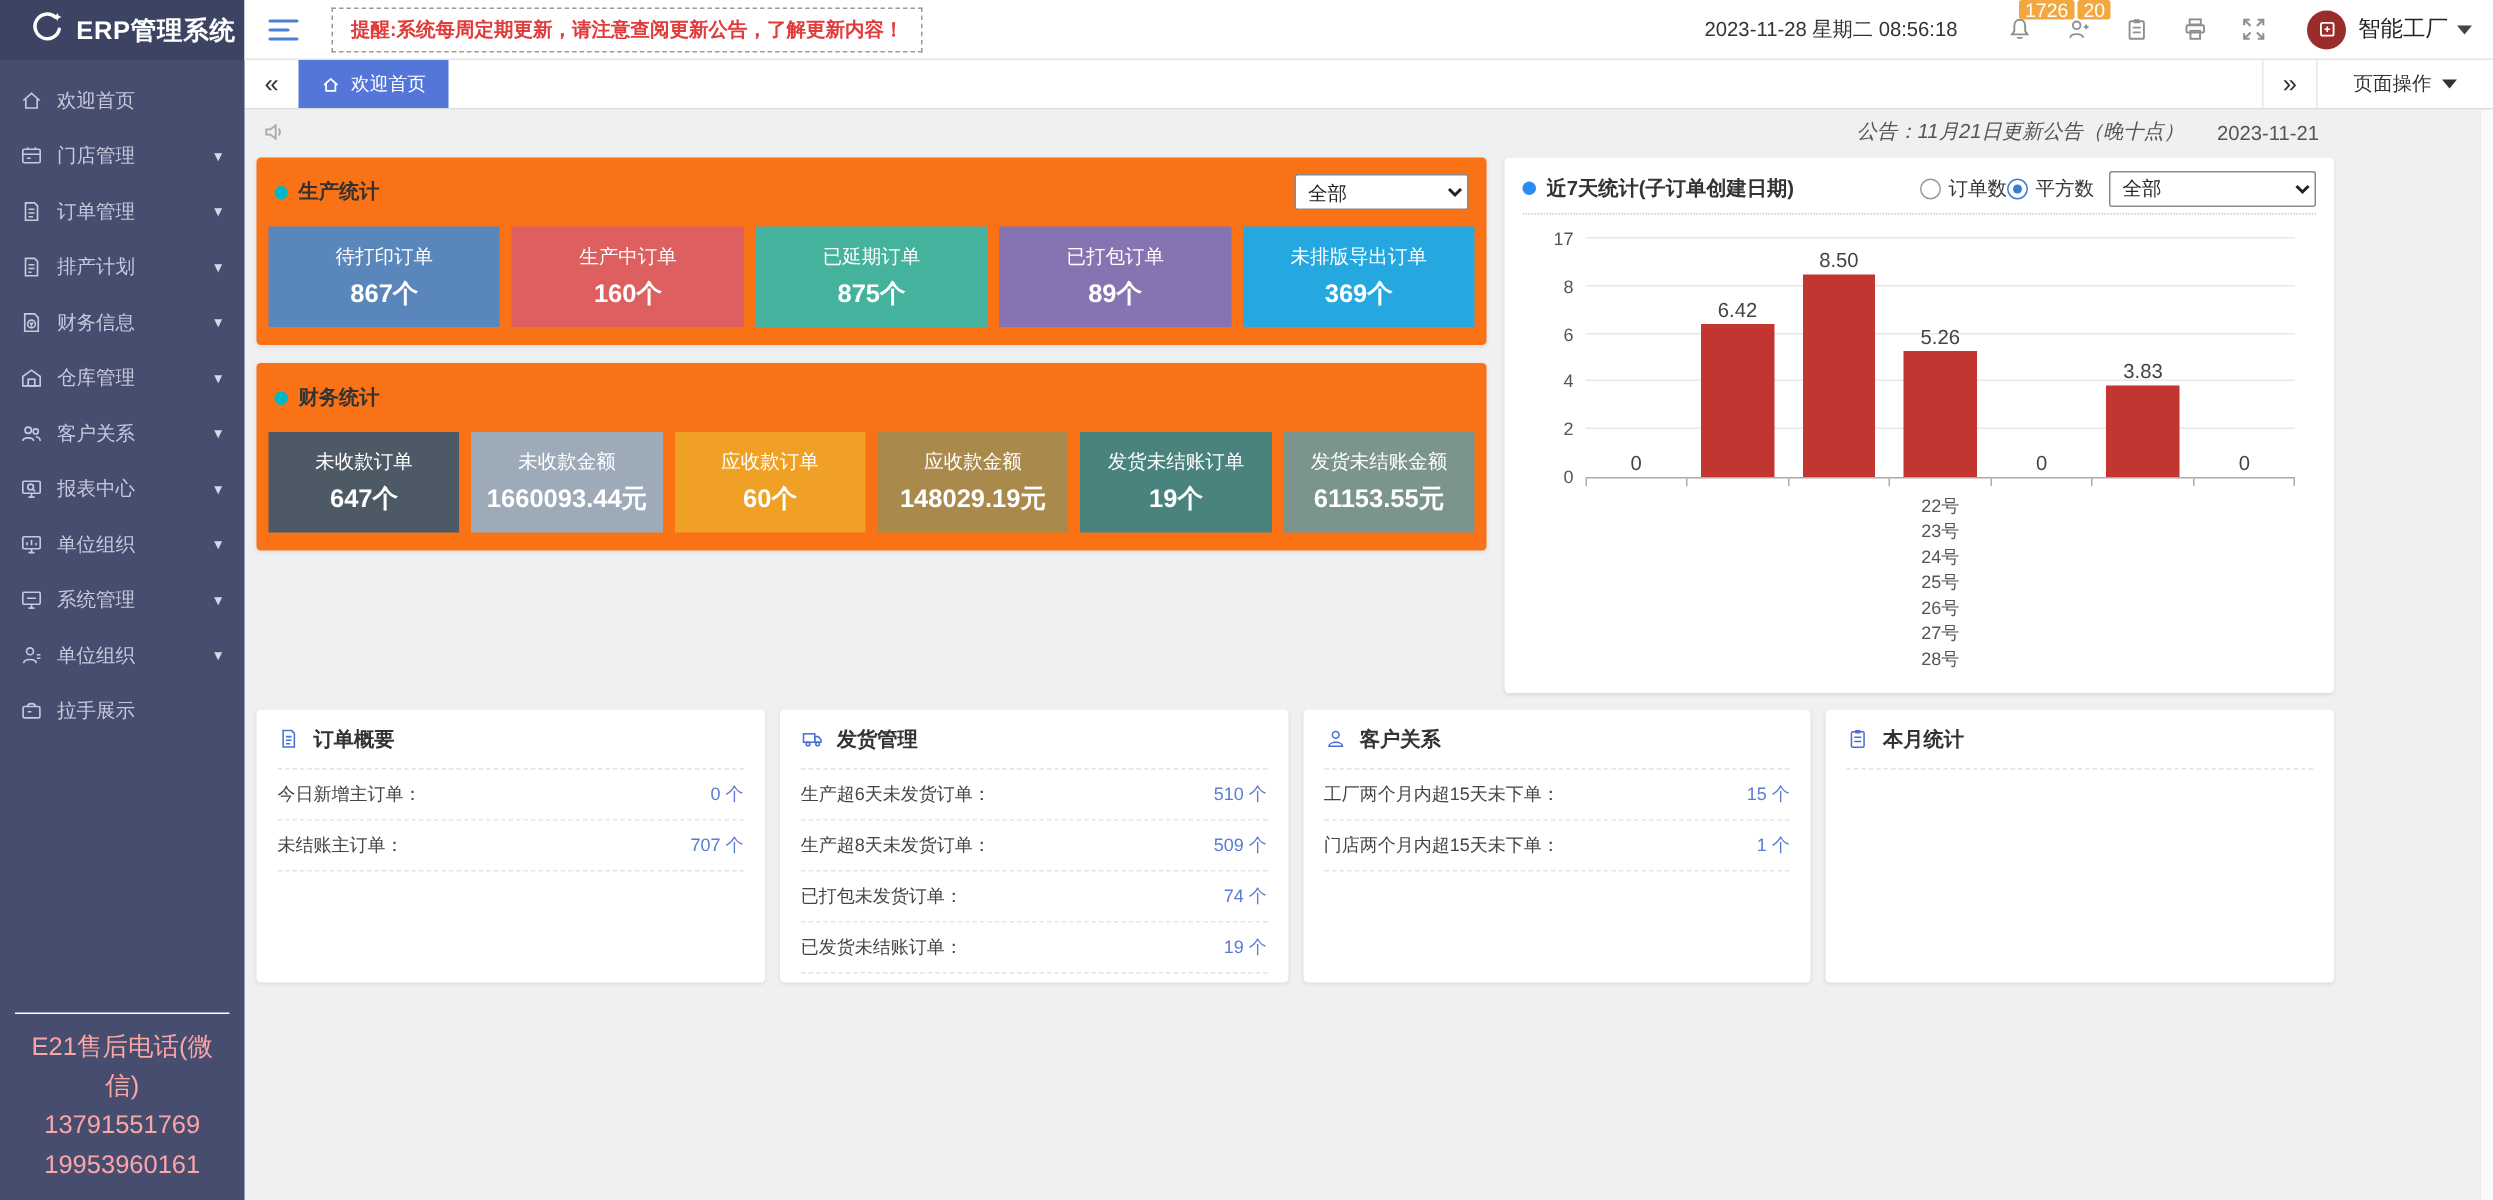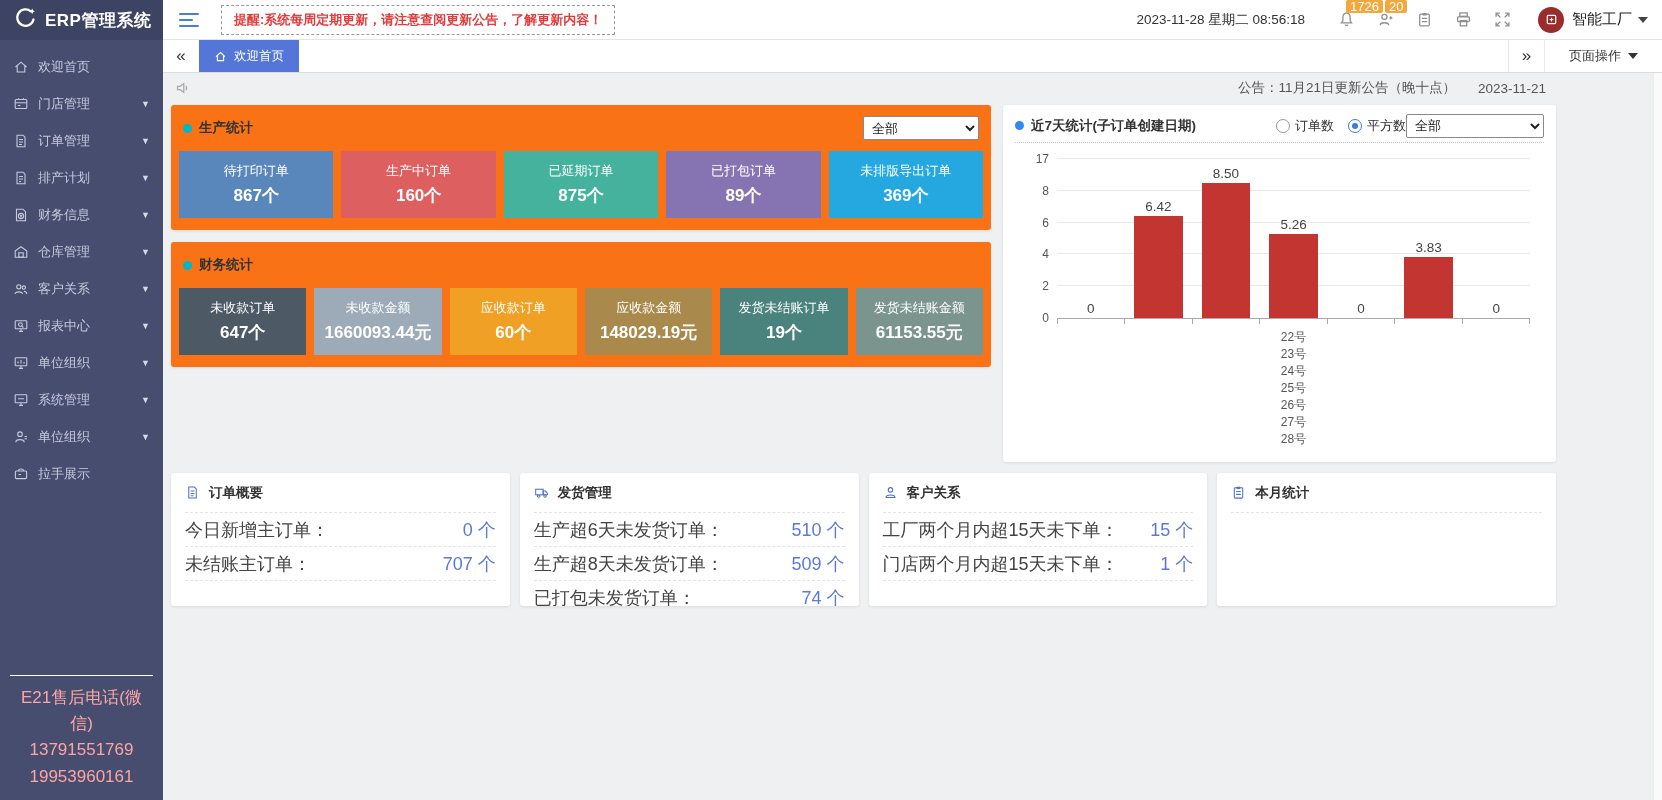--- a/index.html
+++ b/index.html
@@ -2,21 +2,21 @@
 <html><head>
 <meta charset="utf-8">
 <style>
   * { box-sizing: border-box; margin: 0; padding: 0; }
   html,body { width:1662px; height:800px; overflow:hidden; }
   body { font-family:"Liberation Sans","DejaVu Sans",sans-serif; background:#eff0f1; position:relative; font-size:13px; color:#333; }
   .clickable { cursor:pointer; }
 
   
   .header { position:absolute; top:0; left:0; right:0; height:40px; display:flex; z-index:30; }
-  .logo-area { width:163px; background:#3d4363; color:#fff; display:flex; align-items:center; padding-left:12px; gap:7px; flex:none; }
+  .logo-area { width:163px; background:#3d4363; color:#fff; display:flex; align-items:center; padding-left:12px; gap:7px; flex:none;justify-content:center; }
   .logo-text { font-size:17px; font-weight:bold; letter-spacing:0.5px; }
   .header-main { flex:1; background:#fff; border-bottom:1px solid #e4e4e4; display:flex; align-items:center; padding:0 14px 0 16px; }
   .hamburger { width:20px; height:14px; position:relative; flex:none; }
   .hamburger span { position:absolute; left:0; height:2px; background:#4a7fd4; border-radius:1px; }
   .hamburger span:nth-child(1){ top:0; width:20px; }
   .hamburger span:nth-child(2){ top:6px; width:14px; }
   .hamburger span:nth-child(3){ top:12px; width:20px; }
   .reminder { margin-left:22px; border:1px dashed #9a9a9a; color:#e23b3b; font-weight:bold; font-size:13px; padding:5px 12px; white-space:nowrap; }
   .header-spacer { flex:1; }
   .datetime { font-size:13.5px; color:#333; margin-right:22px; white-space:nowrap; }
@@ -40,40 +40,40 @@
   .tab-expand { border-left:1px solid #e8e8e8; }
   .tab-active { background:#5476d9; color:#fff; display:flex; align-items:center; gap:7px; padding:0 15px; font-size:12.5px; cursor:pointer; }
   .tabbar-spacer { flex:1; }
   .page-actions { width:118px; border-left:1px solid #e8e8e8; display:flex; align-items:center; justify-content:center; font-size:13px; color:#333; cursor:pointer; }
   .page-actions .caret { border-top-color:#333; margin-left:7px; }
 
   
   .content { position:absolute; top:73px; left:163px; right:0; bottom:0; background:#eff0f1; padding:0 0 0 8px; }
   .scroll-track { position:absolute; top:0; right:0; bottom:0; width:9px; background:#fafafa; border-left:1px solid #ececec; }
   .announce { width:1385px; height:28px; display:flex; align-items:center; padding:2px 10px 0 4px; color:#555; }
-  .announce-text { margin-left:auto; font-size:13.5px; color:#555; }
+  .announce-text { margin-left:auto; font-size:13.5px; color:#555;font-style:italic; }
   .announce-date { margin-left:22px; font-size:13.5px; color:#555; }
 
   .main-row { display:flex; gap:12px; width:1385px; margin-top:4px; align-items:stretch; }
   .left-col { width:820px; flex:none; display:flex; flex-direction:column; gap:12px; }
   .panel { background:#f97316; border-radius:3px; box-shadow:0 1px 3px rgba(0,0,0,0.09); padding:10px 8px 12px; }
   .panel-head { display:flex; align-items:center; height:26px; padding:0 4px; }
   .dot { width:9px; height:9px; border-radius:50%; flex:none; margin-right:7px; }
   .panel-title { font-size:13.5px; font-weight:bold; color:#333; }
   select { height:24px; font-size:13px; border:1px solid #8a8a8a; border-radius:2px; background:#fff; color:#222; padding:0 4px; font-family:inherit; }
   .prod-select { margin-left:auto; width:116px; }
   .cards-row { display:flex; gap:8px; margin-top:10px; }
   .stat-card { flex:1; height:67px; color:#fff; display:flex; flex-direction:column; align-items:center; justify-content:center; cursor:pointer; }
   .stat-label { font-size:13px; }
   .stat-value { font-size:17px; font-weight:bold; margin-top:4px; }
 
   
   .chart-panel { flex:1; background:#fff; border-radius:3px; box-shadow:0 1px 3px rgba(0,0,0,0.09); padding:10px 12px; display:flex; flex-direction:column; }
   .chart-head { display:flex; align-items:center; height:28px; border-bottom:1px dotted #c9c9c9; padding-bottom:6px; }
-  .radio-group { margin-left:auto; display:flex; align-items:center; gap:14px; }
+  .radio-group { margin-left:auto; display:flex; align-items:center; margin-right:10px; }
   .radio-item { display:flex; align-items:center; gap:5px; font-size:13px; color:#333; cursor:pointer; }
   .radio-circle { width:14px; height:14px; border-radius:50%; border:1px solid #9a9a9a; background:#fff; position:relative; flex:none; }
   .radio-circle.on { border-color:#3a7bd5; }
   .radio-circle.on::after { content:""; position:absolute; left:3px; top:3px; width:6px; height:6px; border-radius:50%; background:#3a7bd5; }
   .chart-select { width:138px; }
   .chart-body { margin:16px 14px 4px 42px; flex:1; display:flex; flex-direction:column; }
   .plot { position:relative; flex:1; border-bottom:1px solid #aaa; min-height:160px; }
   .gridline { position:absolute; left:0; right:0; height:1px; background:#e8e8e8; }
   .ylabel { position:absolute; right:calc(100% + 8px); transform:translateY(50%); font-size:12px; color:#555; }
   .cols { position:absolute; inset:0; display:flex; z-index:1; }
@@ -81,24 +81,24 @@
   .bar-label { font-size:13.5px; color:#444; margin-bottom:2px; }
   .bar { width:72%; }
   .xticks { display:flex; height:5px; }
   .xticks div { flex:1; border-right:1px solid #aaa; }
   .xticks div:first-child { border-left:1px solid #aaa; }
   .xlabels { display:flex; margin-top:5px;flex-direction:column; }
   .xlabels div { flex:1; text-align:center; font-size:12px; color:#555; }
 
   
   .summary-row { display:flex; gap:10px; width:1385px; margin-top:11px; }
-  .sum-card { flex:1; background:#fff; border-radius:3px; box-shadow:0 1px 3px rgba(0,0,0,0.09); height:133px; padding:0 14px; overflow:hidden; }
+  .sum-card { flex:1; background:#fff; border-radius:3px; box-shadow:0 1px 3px rgba(0,0,0,0.09); height:182px; padding:0 14px; overflow:hidden; }
   .sum-head { height:40px; display:flex; align-items:center; gap:9px; border-bottom:1px dashed #e3e3e3; font-weight:bold; font-size:13.5px; color:#333; }
   .sum-head .ticon { color:#4a6fd4; display:flex; }
-  .sum-row { height:34px; display:flex; align-items:center; border-bottom:1px dashed #e3e3e3; font-size:18px; color:#444; cursor:pointer; }
+  .sum-row { height:34px; display:flex; align-items:center; border-bottom:1px dashed #e3e3e3; font-size:12px; color:#444; cursor:pointer; }
   .sum-value { margin-left:auto; color:#5a7ad6; }
 </style>
 </head>
 <body>
 
 <div class="header">
   <div class="logo-area">
     <span>
       <svg width="26" height="26" viewBox="0 0 26 26">
           <path d="M19 5.5 A8.2 8.2 0 1 0 21.5 13.5" stroke="#fff" stroke-width="2.3" fill="none" stroke-linecap="round"></path>

